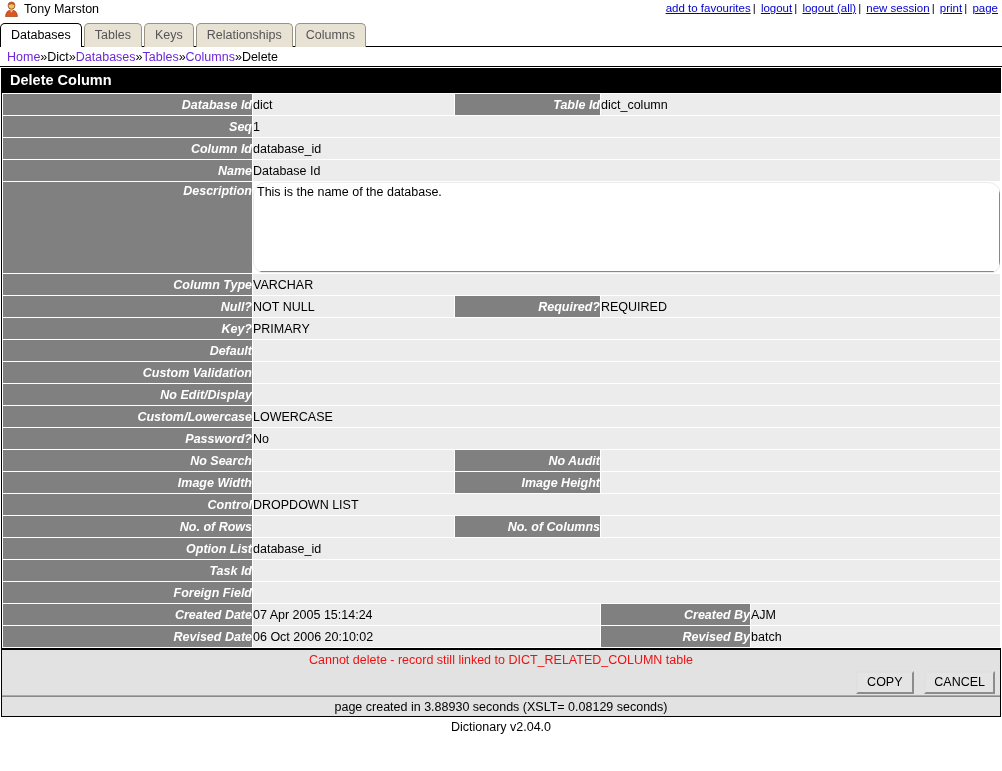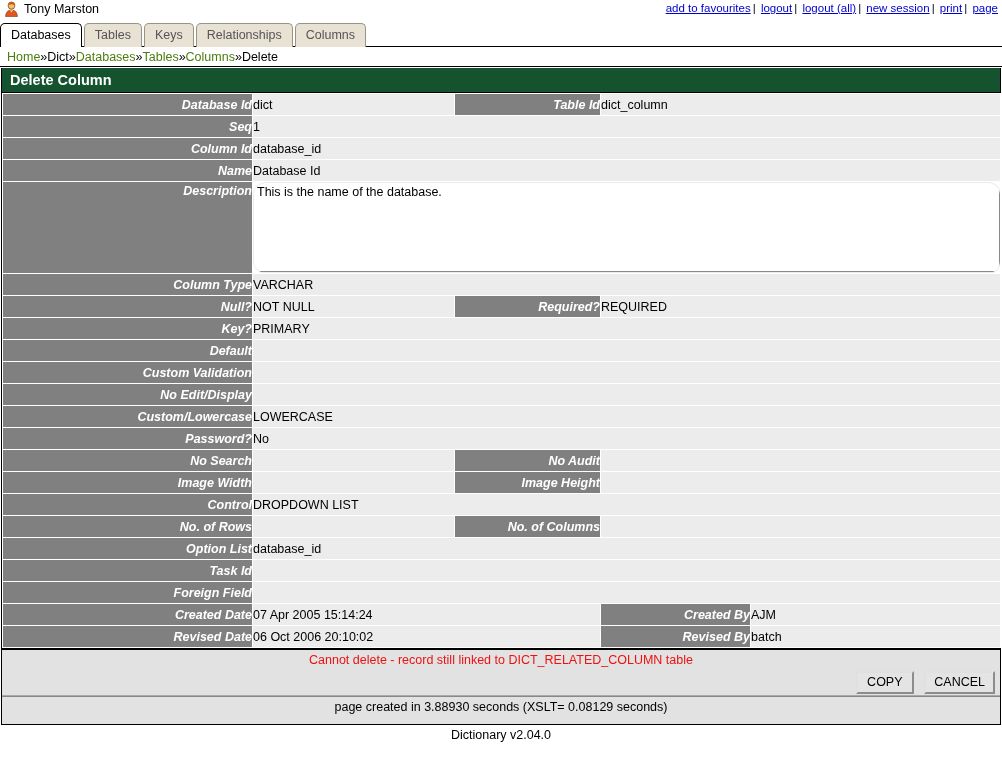--- a/index.html
+++ b/index.html
@@ -79,33 +79,33 @@
     height: 20px;
     line-height: 20px;
     padding-left: 7px;
     font-size: 12.5px;
     color: #000;
     background: #fff;
     border-bottom: 1px solid #000;
     box-sizing: border-box;
     white-space: nowrap;
   }
-  .breadcrumb a { color: #4d7c0f; text-decoration: none; }
+  .breadcrumb a { color: #6d28d9; text-decoration: none; }
   .breadcrumb .crumb-sep { color: #000; }
 
   
   .panel {
     margin: 1px 1px 0 1px;
     border: 1px solid #000;
     border-top: none;
     box-sizing: border-box;
     width: 1000px;
   }
   .panel-title {
-    background: #14532d;
+    background: #000000;
     color: #ffffff;
     font-size: 14.5px;
     font-weight: bold;
     height: 25px;
     line-height: 25px;
     padding-left: 8px;
     border-bottom: 1px solid #000;
     box-sizing: border-box;
   }
 
@@ -203,21 +203,21 @@
     color: #000;
     border: 2px outset #e0e0e0;
     box-sizing: border-box;
   }
   .timing {
     background: #e2e2e2;
     border-top: 1px solid #888;
     text-align: center;
     font-size: 12.5px;
     color: #000;
-    height: 28px;
+    height: 20px;
     line-height: 20px;
     box-sizing: border-box;
   }
   .version {
     text-align: center;
     font-size: 12.5px;
     color: #000;
     height: 20px;
     line-height: 20px;
     background: #fff;

